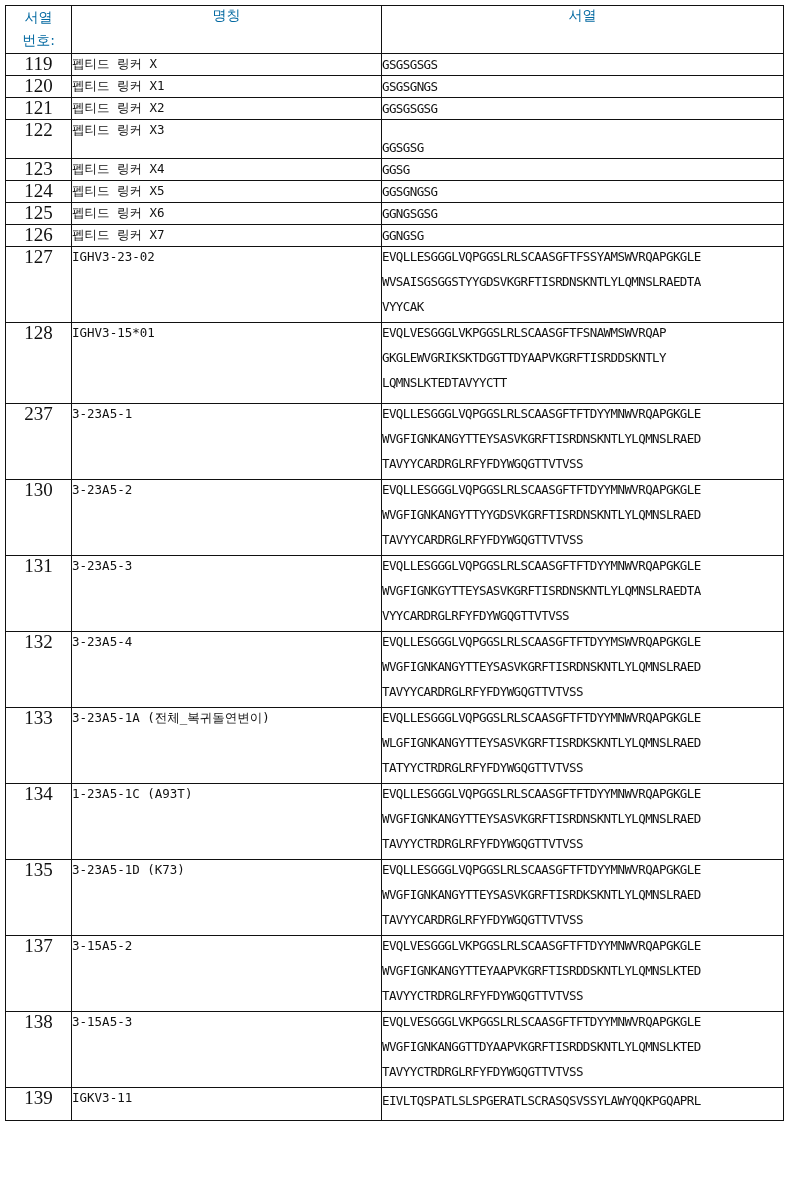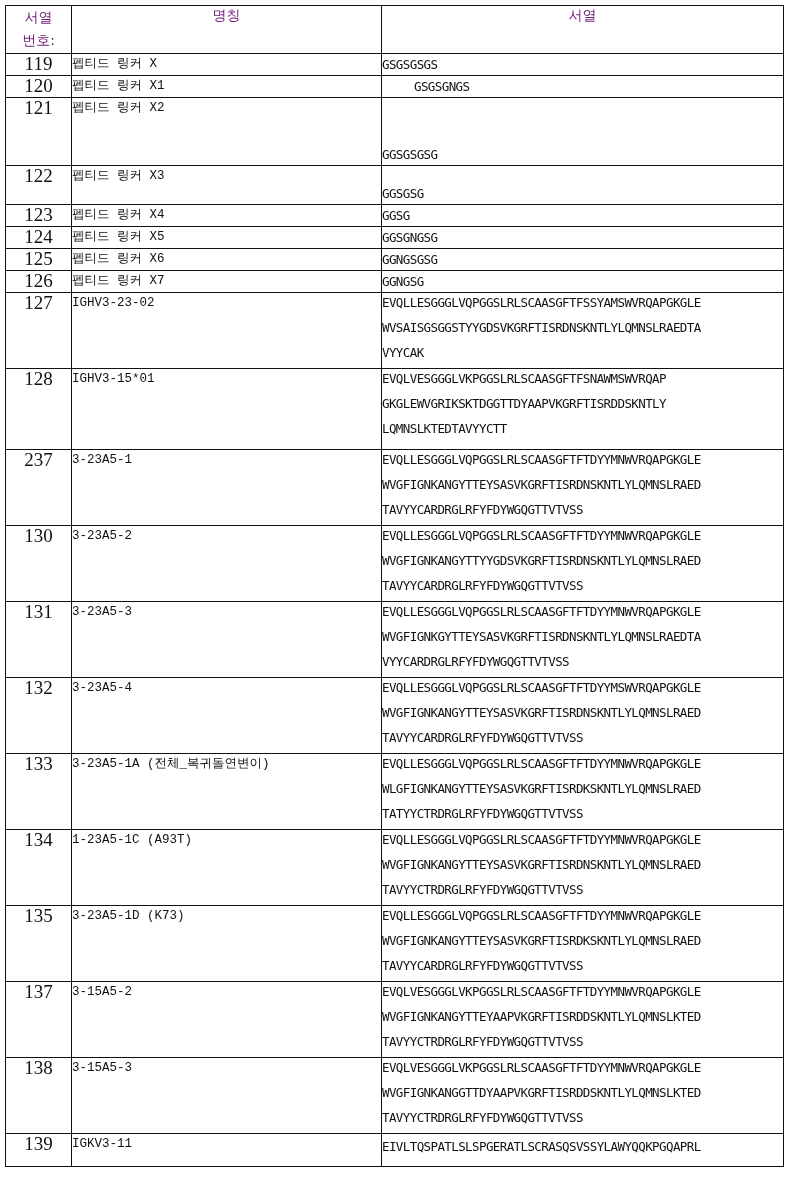--- a/index.html
+++ b/index.html
@@ -4,26 +4,26 @@
 <style>
   html, body { margin: 0; padding: 0; background: #ffffff; }
   body { width: 789px; height: 1181px; position: relative; overflow: hidden;
          font-family: "DejaVu Sans Mono", "Liberation Mono", monospace; color: #111; }
   table.seq-table { position: absolute; left: 5px; top: 5px; width: 778px;
          border-collapse: collapse; table-layout: fixed; }
   table.seq-table td, table.seq-table th { border: 1px solid #111; vertical-align: top; padding: 0; }
   col.c-num { width: 66px; }
   col.c-name { width: 310px; }
   col.c-seq { width: 402px; }
-  th { font-weight: normal; font-family: "DejaVu Sans", sans-serif; font-size: 14px; color: #701a75; }
+  th { font-weight: normal; font-family: "DejaVu Sans", sans-serif; font-size: 14px; color: #0369a1; }
   th.h-num { height: 47px; text-align: center; line-height: 23px; padding-top: 0px; }
   th.h-name, th.h-seq { text-align: center; line-height: 18px; }
   td.num { text-align: center; font-family: "Liberation Serif", serif; font-size: 19px;
            line-height: 20px; height: 21px; }
-  td.name { padding-left: 9px; font-size: 12.5px; line-height: 20px; white-space: nowrap; overflow: hidden; font-family: Liberation Mono, monospace; }
+  td.name { padding-left: 9px; font-size: 12.5px; line-height: 20px; white-space: nowrap; overflow: hidden; }
   td.seq { padding-left: 9px; font-size: 12.5px; line-height: 25px; letter-spacing: -0.6px;
            white-space: pre; overflow: hidden; }
   tr.short td.seq { line-height: 21px; }
   tr.tall td.num, tr.tall td.name { line-height: 20px; }
   tr.tall td.seq { line-height: 25.5px; padding-top: 0px; }
   tr.tall td.seq .ln { display: block; height: 25px; line-height: 20px; }
   tr.last td { height: 24px; }
 </style>
 </head>
 <body>
@@ -46,26 +46,26 @@
   </thead>
   <tbody id="tbody">
       <tr class="short" style="height: 21px;">
         <td class="num">119</td>
         <td class="name">펩티드 링커 X</td>
         <td class="seq"><span class="ln" style="display: block;">GSGSGSGS</span></td>
       </tr>
       <tr class="short" style="height: 21px;">
         <td class="num">120</td>
         <td class="name">펩티드 링커 X1</td>
-        <td class="seq"><span class="ln" style="display: block; margin-left: 32px;">GSGSGNGS</span></td>
+        <td class="seq"><span class="ln" style="display: block;">GSGSGNGS</span></td>
       </tr>
       <tr class="short" style="height: 21px;">
         <td class="num">121</td>
         <td class="name">펩티드 링커 X2</td>
-        <td class="seq"><span class="ln" style="display: block; margin-top: 46px;">GGSGSGSG</span></td>
+        <td class="seq"><span class="ln" style="display: block;">GGSGSGSG</span></td>
       </tr>
       <tr class="short" style="height: 21px;">
         <td class="num">122</td>
         <td class="name">펩티드 링커 X3</td>
         <td class="seq"><span class="ln" style="display: block; margin-top: 17px;">GGSGSG</span></td>
       </tr>
       <tr class="short" style="height: 21px;">
         <td class="num">123</td>
         <td class="name">펩티드 링커 X4</td>
         <td class="seq"><span class="ln" style="display: block;">GGSG</span></td>

